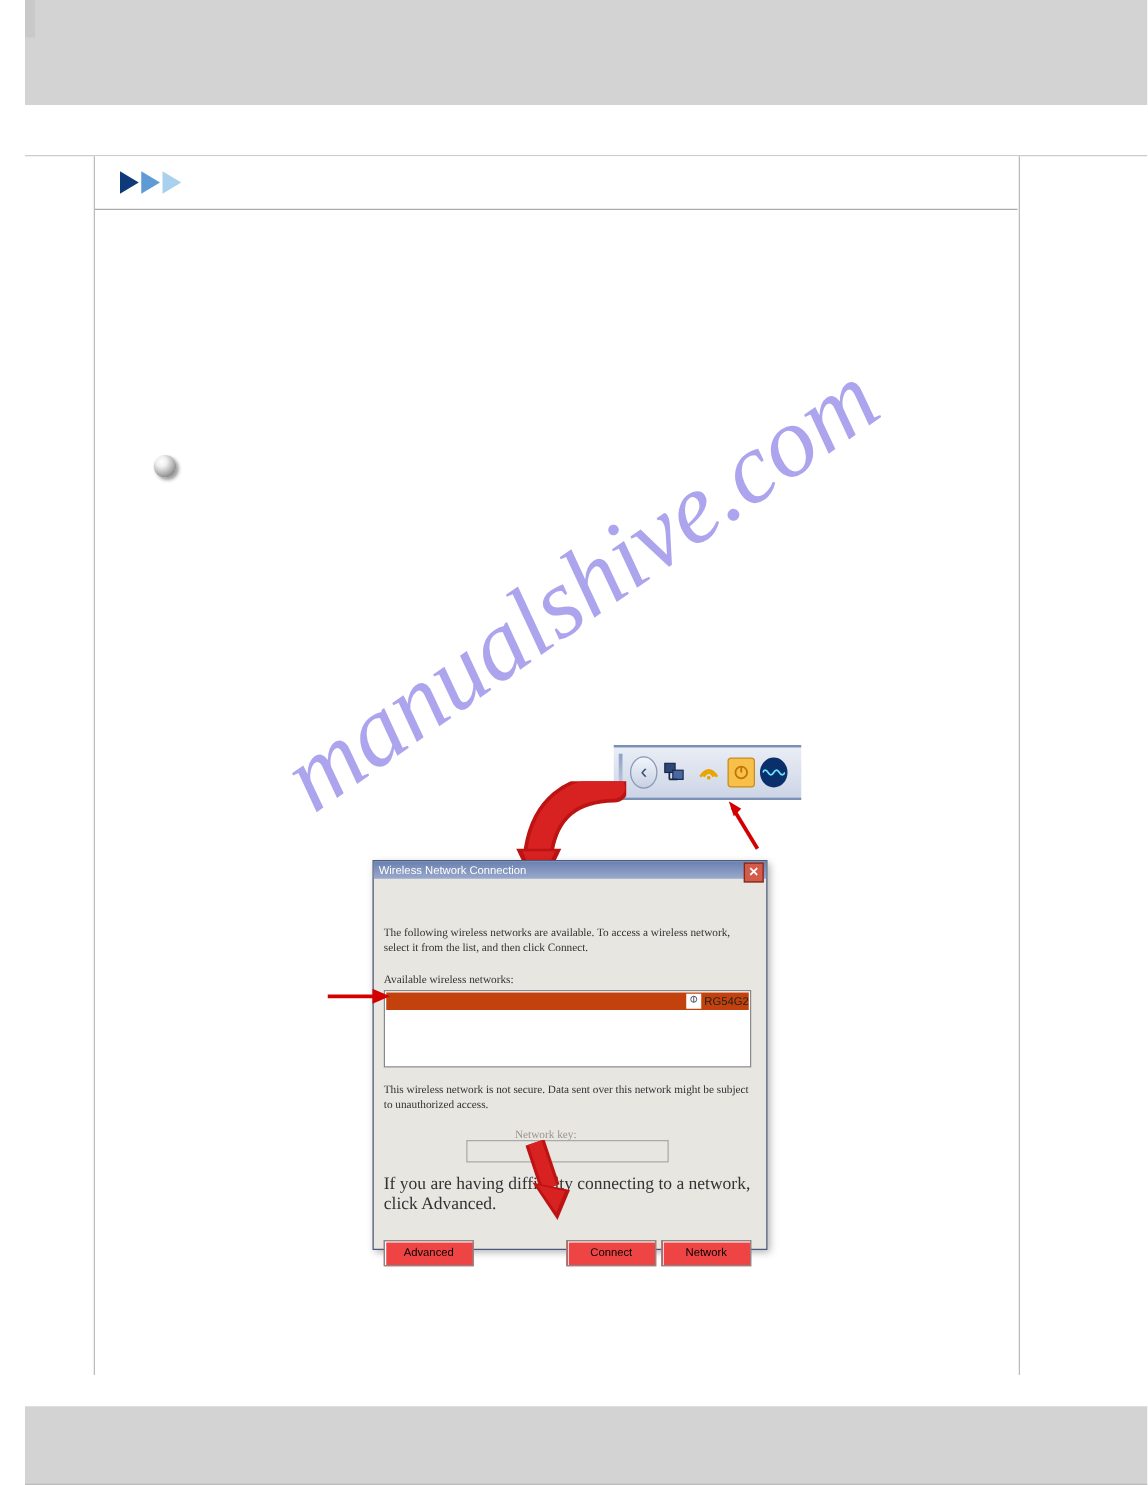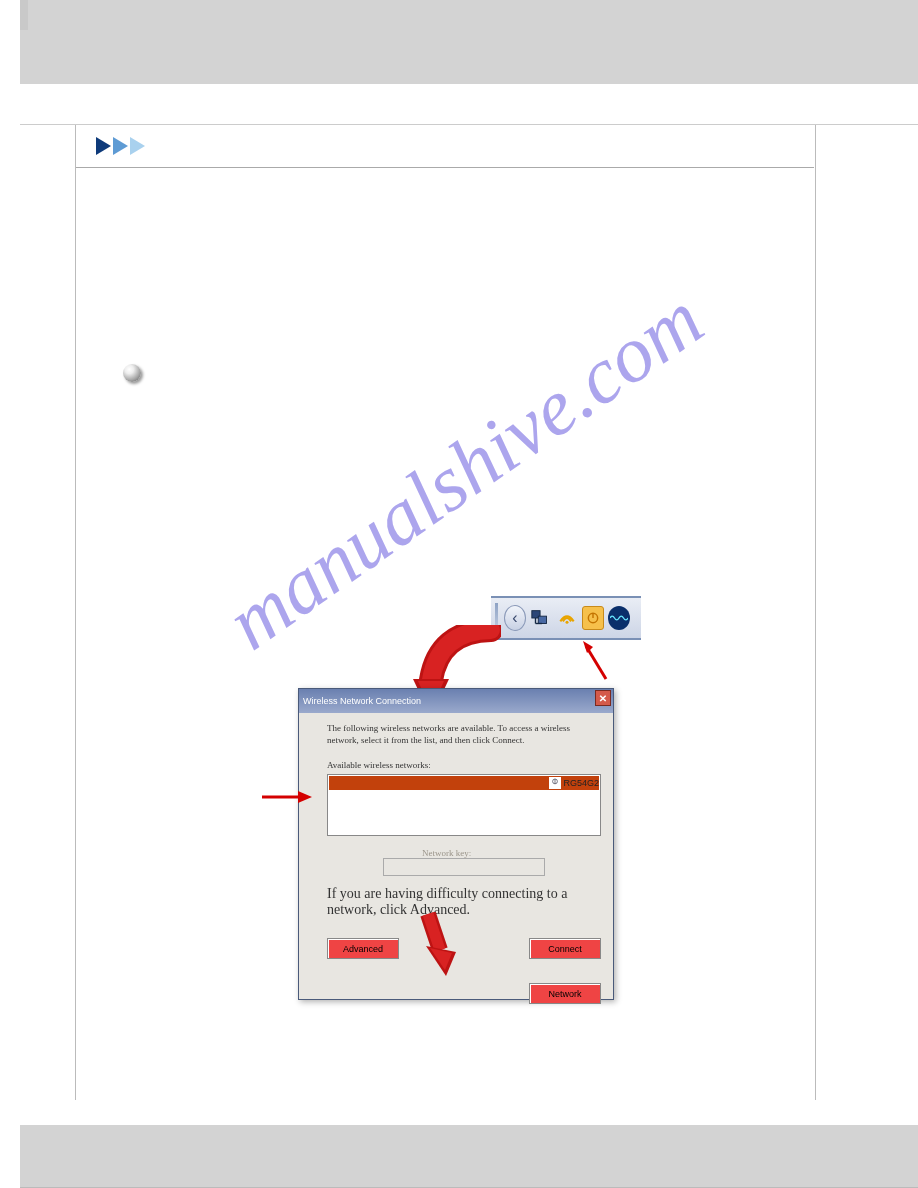--- a/index.html
+++ b/index.html
@@ -157,21 +157,21 @@
     left: 222px;
     top: 563px;
     width: 314px;
     height: 310px;
     background: #e8e6e1;
     border: 1px solid #4a5a7a;
     box-shadow: 2px 2px 6px rgba(0,0,0,0.3);
     z-index: 5;
   }
   .dialog-title {
-    height: 24px;
+    height: 14px;
     background: linear-gradient(#6a80b0, #9aa9cc);
     display: flex;
     align-items: center;
     padding: 0 4px;
     position: relative;
   }
   .dialog-title-text {
     color: #fff;
     font-size: 9px;
     font-family: "Tahoma", sans-serif;
@@ -186,22 +186,23 @@
     border: 1px solid #7a2a20;
     display: flex;
     align-items: center;
     justify-content: center;
     color: #fff;
     font-size: 10px;
     font-weight: bold;
     font-family: Arial, sans-serif;
   }
   .dialog-body {
-    padding: 10px 12px 0 28px;
+    padding: 10px 12px 0 8px;
     font-family: "Tahoma", "Times New Roman", serif;
+    margin-top: 28px;
   }
   .dlg-text {
     font-size: 9px;
     color: #333;
     line-height: 1.3;
     margin-bottom: 14px;
   }
   .dlg-label {
     font-size: 9px;
     color: #333;
@@ -268,21 +269,21 @@
   .dlg-btn {
     width: 70px;
     height: 19px;
     border: 1px solid #888;
     background: #ef4444;
     font-size: 9px;
     font-family: "Tahoma", sans-serif;
     display:flex;align-items:center;justify-content:center;
     box-shadow: 1px 1px 0 #fff inset;
   }
-  .dlg-btn-group-right { display:flex; gap:24px;flex-direction:column; }
+  .dlg-btn-group-right { display:flex; gap:4px; }
   .list-arrow {
     position: absolute;
     left: 186px;
     top: 664px;
     z-index: 8;
   }
   .list-arrow svg { width: 50px; height: 16px; }
   .connect-arrow {
     position: absolute;
     left: 340px;
@@ -413,20 +414,21 @@
             <div class="dlg-item">
               <span class="lock">
                 <svg viewBox="0 0 10 12">
                     <circle cx="5" cy="4" r="3" fill="none" stroke="#556" stroke-width="1"></circle>
                     <line x1="5" y1="1" x2="5" y2="7" stroke="#556" stroke-width="1"></line>
                   </svg>
               </span>
               <span>RG54G2</span>
             </div>
           </div>
+          <div class="dlg-warning">This wireless network is not secure. Data sent over this network might be subject to unauthorized access.</div>
           <div class="dlg-row">
             <span class="dlg-keylabel">Network key:</span>
             <div class="dlg-keyinput"></div>
           </div>
           <div class="dlg-help">If you are having difficulty connecting to a network, click Advanced.</div>
           <div class="dlg-buttons">
             <div class="dlg-btn">
               <span>Advanced</span>
             </div>
             <div class="dlg-btn-group-right">

